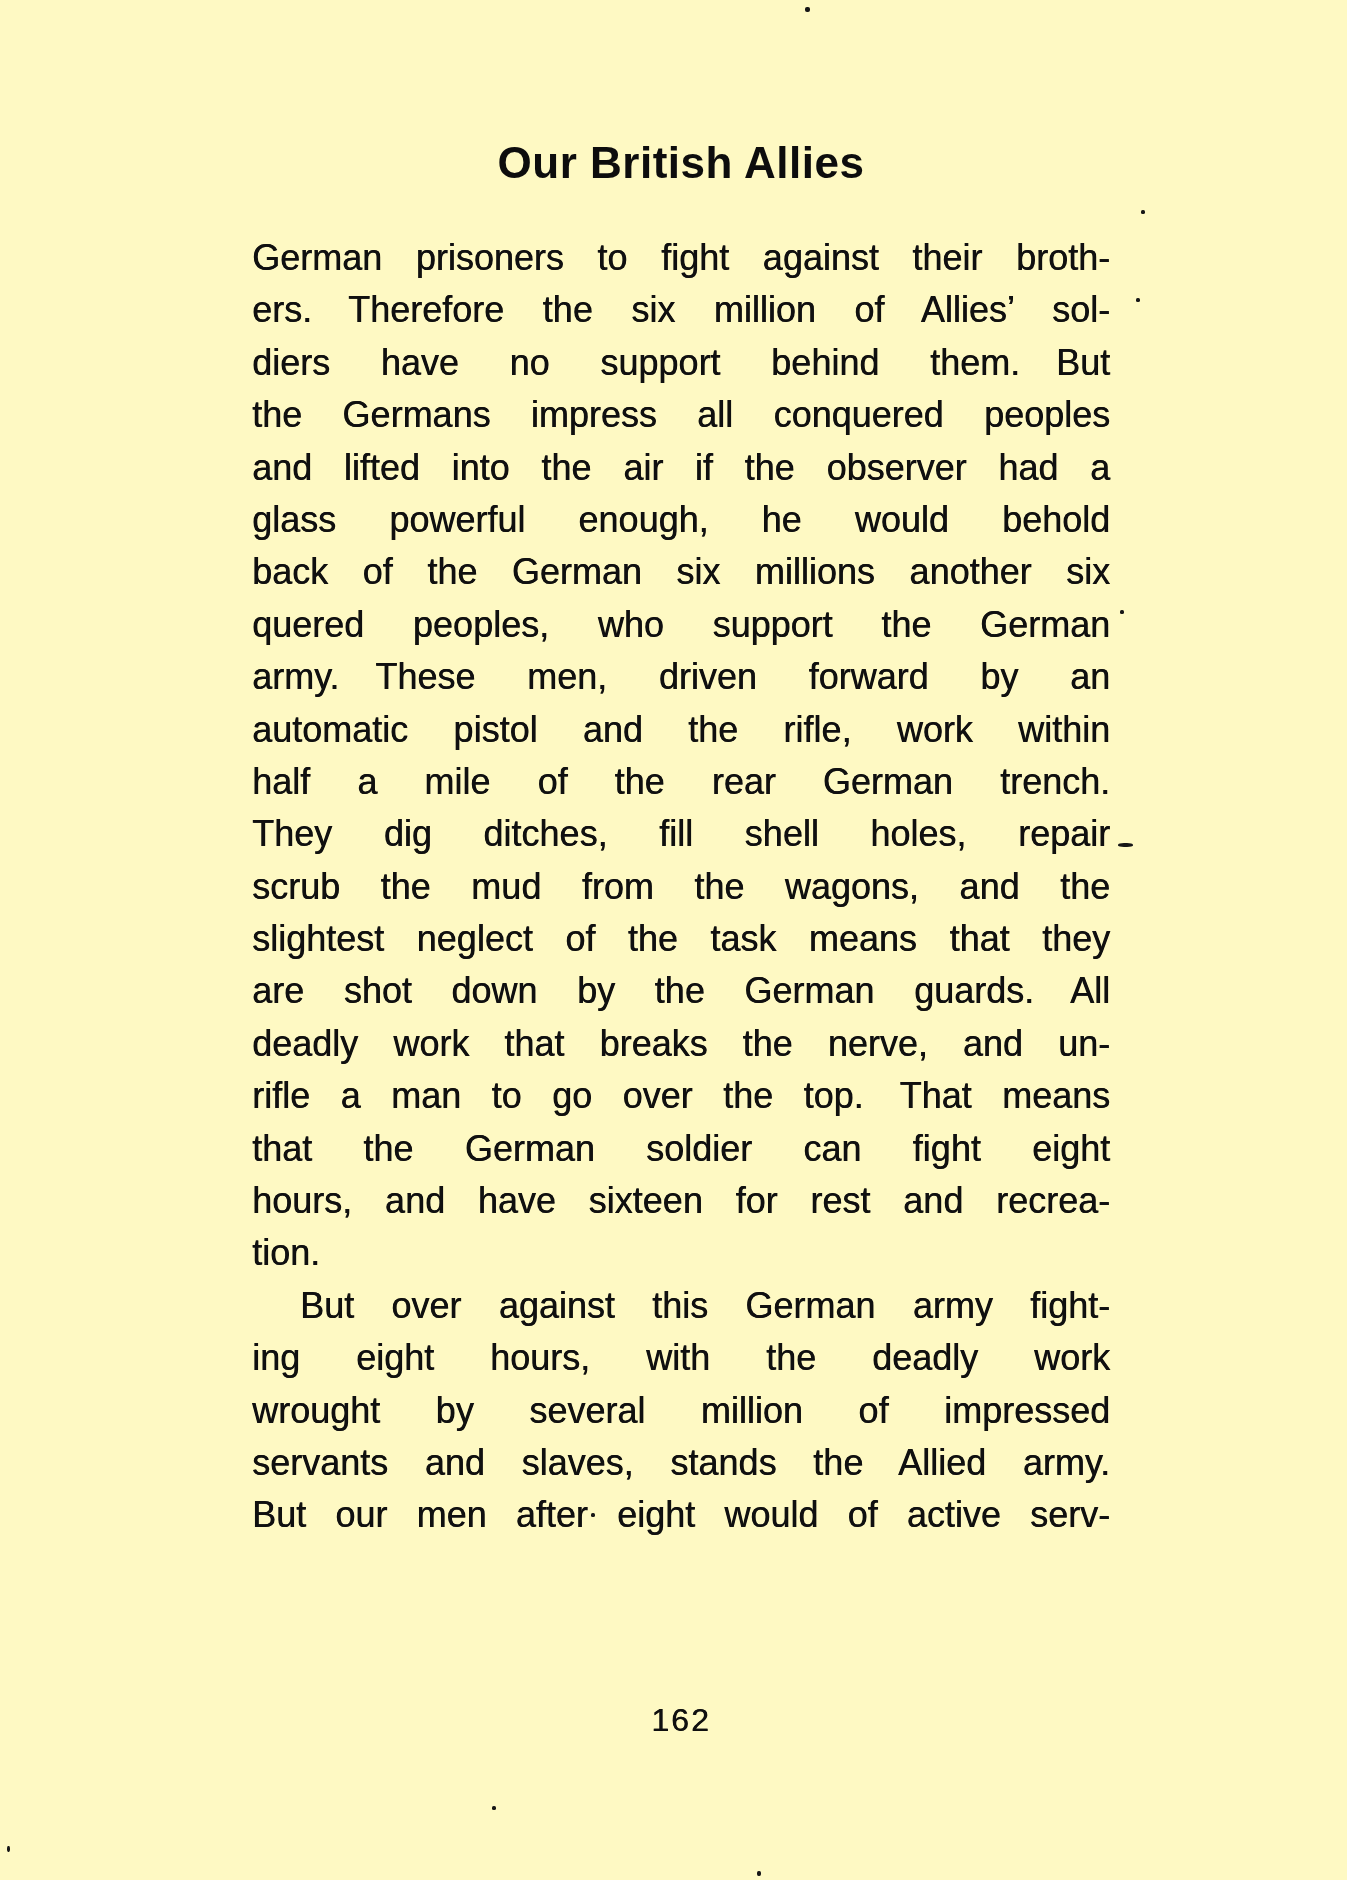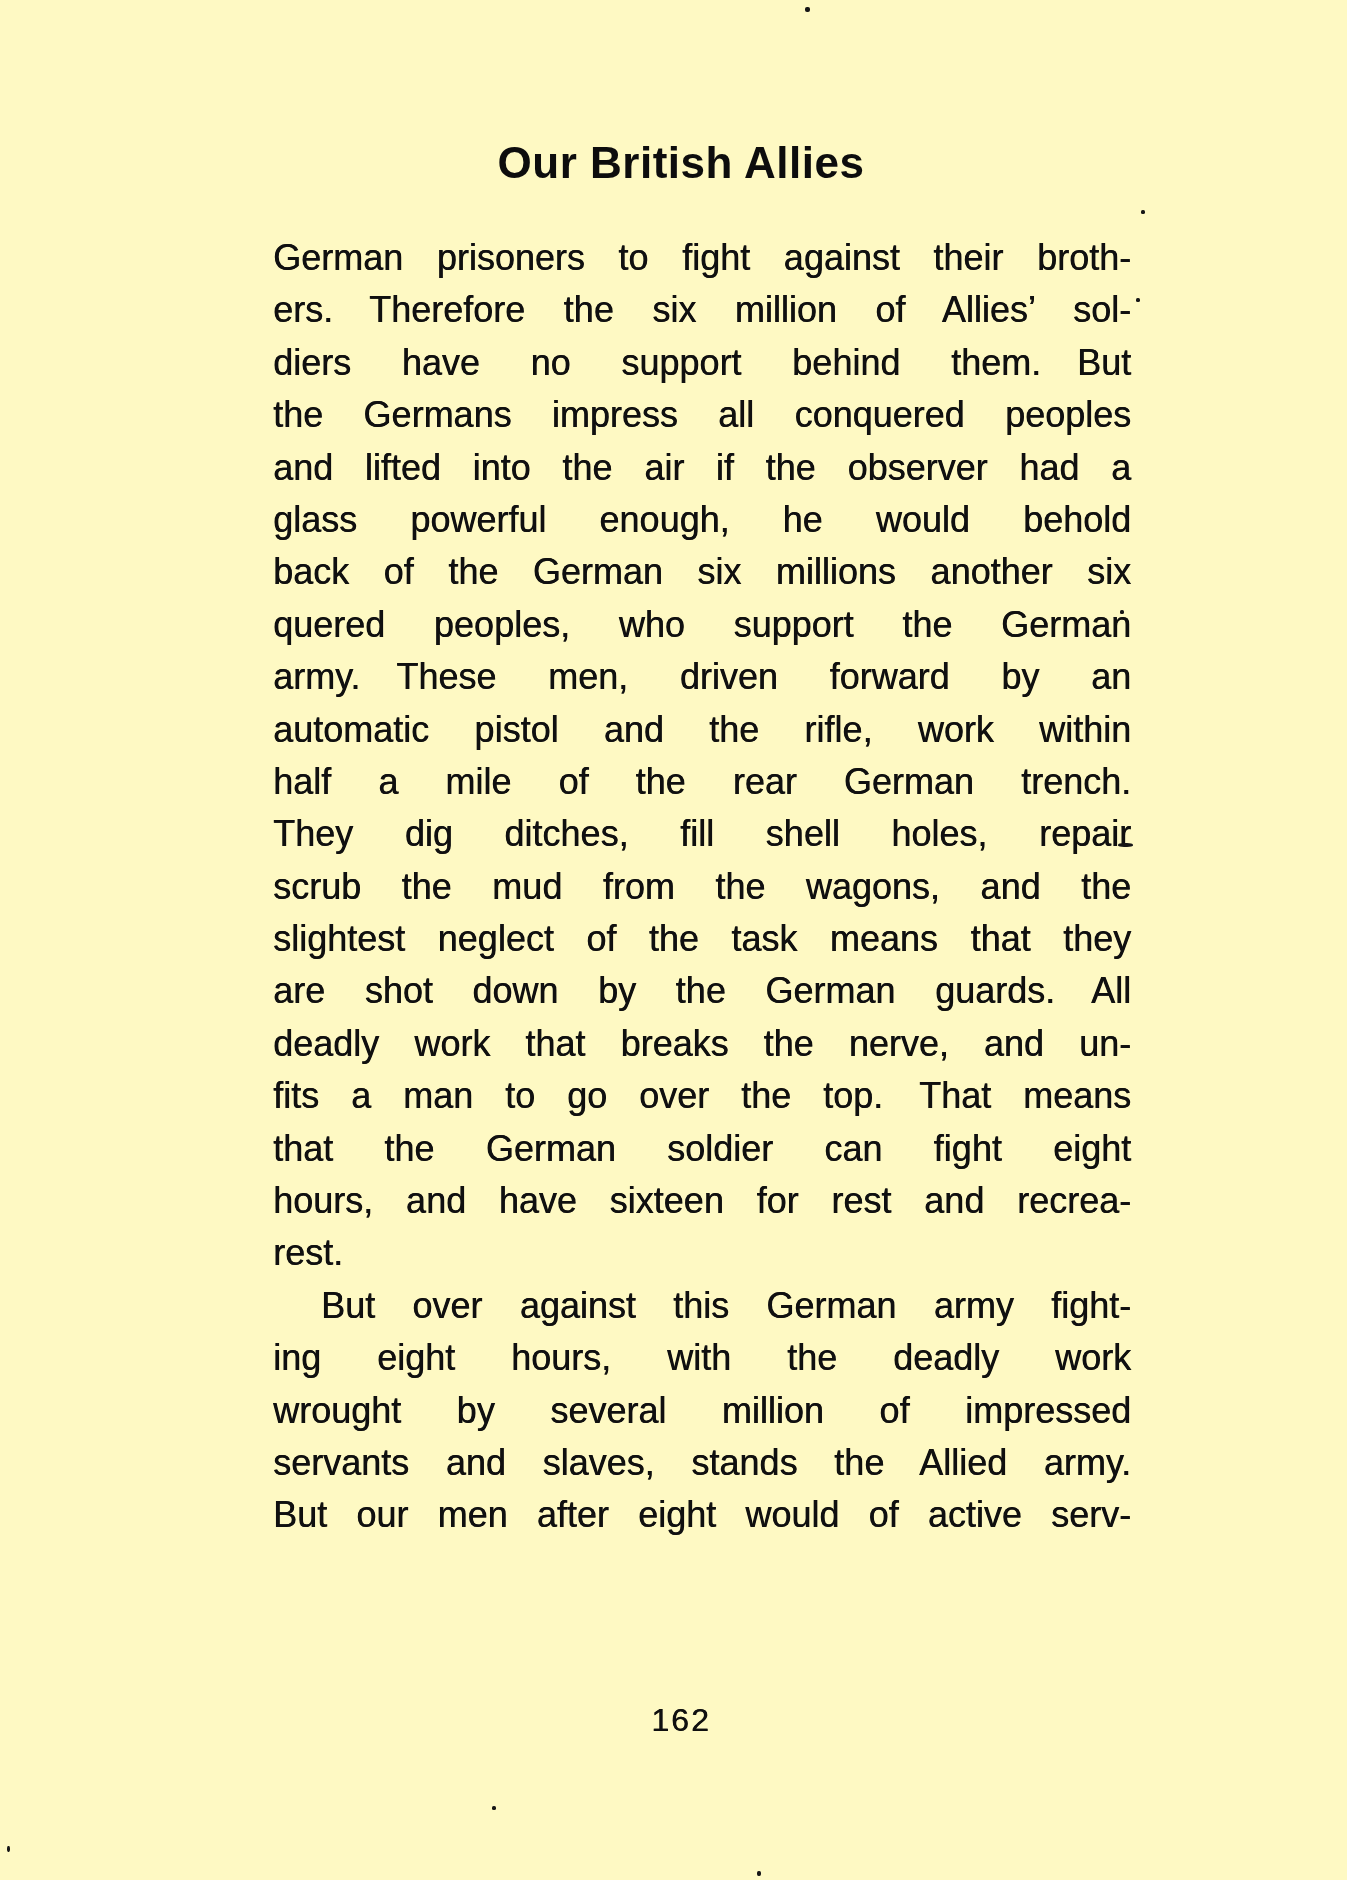--- a/index.html
+++ b/index.html
@@ -30,21 +30,20 @@
   }
   .body-text {
     position: absolute;
     left: 252px;
     top: 232px;
     width: 858px;
     font-size: 36px;
     line-height: 52.4px;
     text-shadow: 0.5px 0 0 currentColor; 
     color: #101010;
-    margin-left: 21px;
   }
   .line {
     height: 52.4px;
     text-align: justify;
     text-align-last: justify;
     white-space: pre-wrap;
     overflow: visible;
   }
   .line.indent {
     text-indent: 48px;
@@ -86,24 +85,24 @@
       <div class="line">back of the German six millions another six</div>
       <div class="line">quered peoples, who support the German</div>
       <div class="line">army. These men, driven forward by an</div>
       <div class="line">automatic pistol and the rifle, work within</div>
       <div class="line">half a mile of the rear German trench.</div>
       <div class="line">They dig ditches, fill shell holes, repair</div>
       <div class="line">scrub the mud from the wagons, and the</div>
       <div class="line">slightest neglect of the task means that they</div>
       <div class="line">are shot down by the German guards. All</div>
       <div class="line">deadly work that breaks the nerve, and un-</div>
-      <div class="line">fits a man to go over the top. That means</div>
+      <div class="line">rifle a man to go over the top. That means</div>
       <div class="line">that the German soldier can fight eight</div>
       <div class="line">hours, and have sixteen for rest and recrea-</div>
-      <div class="line short">rest.</div>
+      <div class="line short">tion.</div>
       <div class="line indent">But over against this German army fight-</div>
       <div class="line">ing eight hours, with the deadly work</div>
       <div class="line">wrought by several million of impressed</div>
       <div class="line">servants and slaves, stands the Allied army.</div>
       <div class="line">But our men after eight would of active serv-</div>
     </div>
 
   <div class="folio">162</div>
 
   <div id="artifacts-layer">

